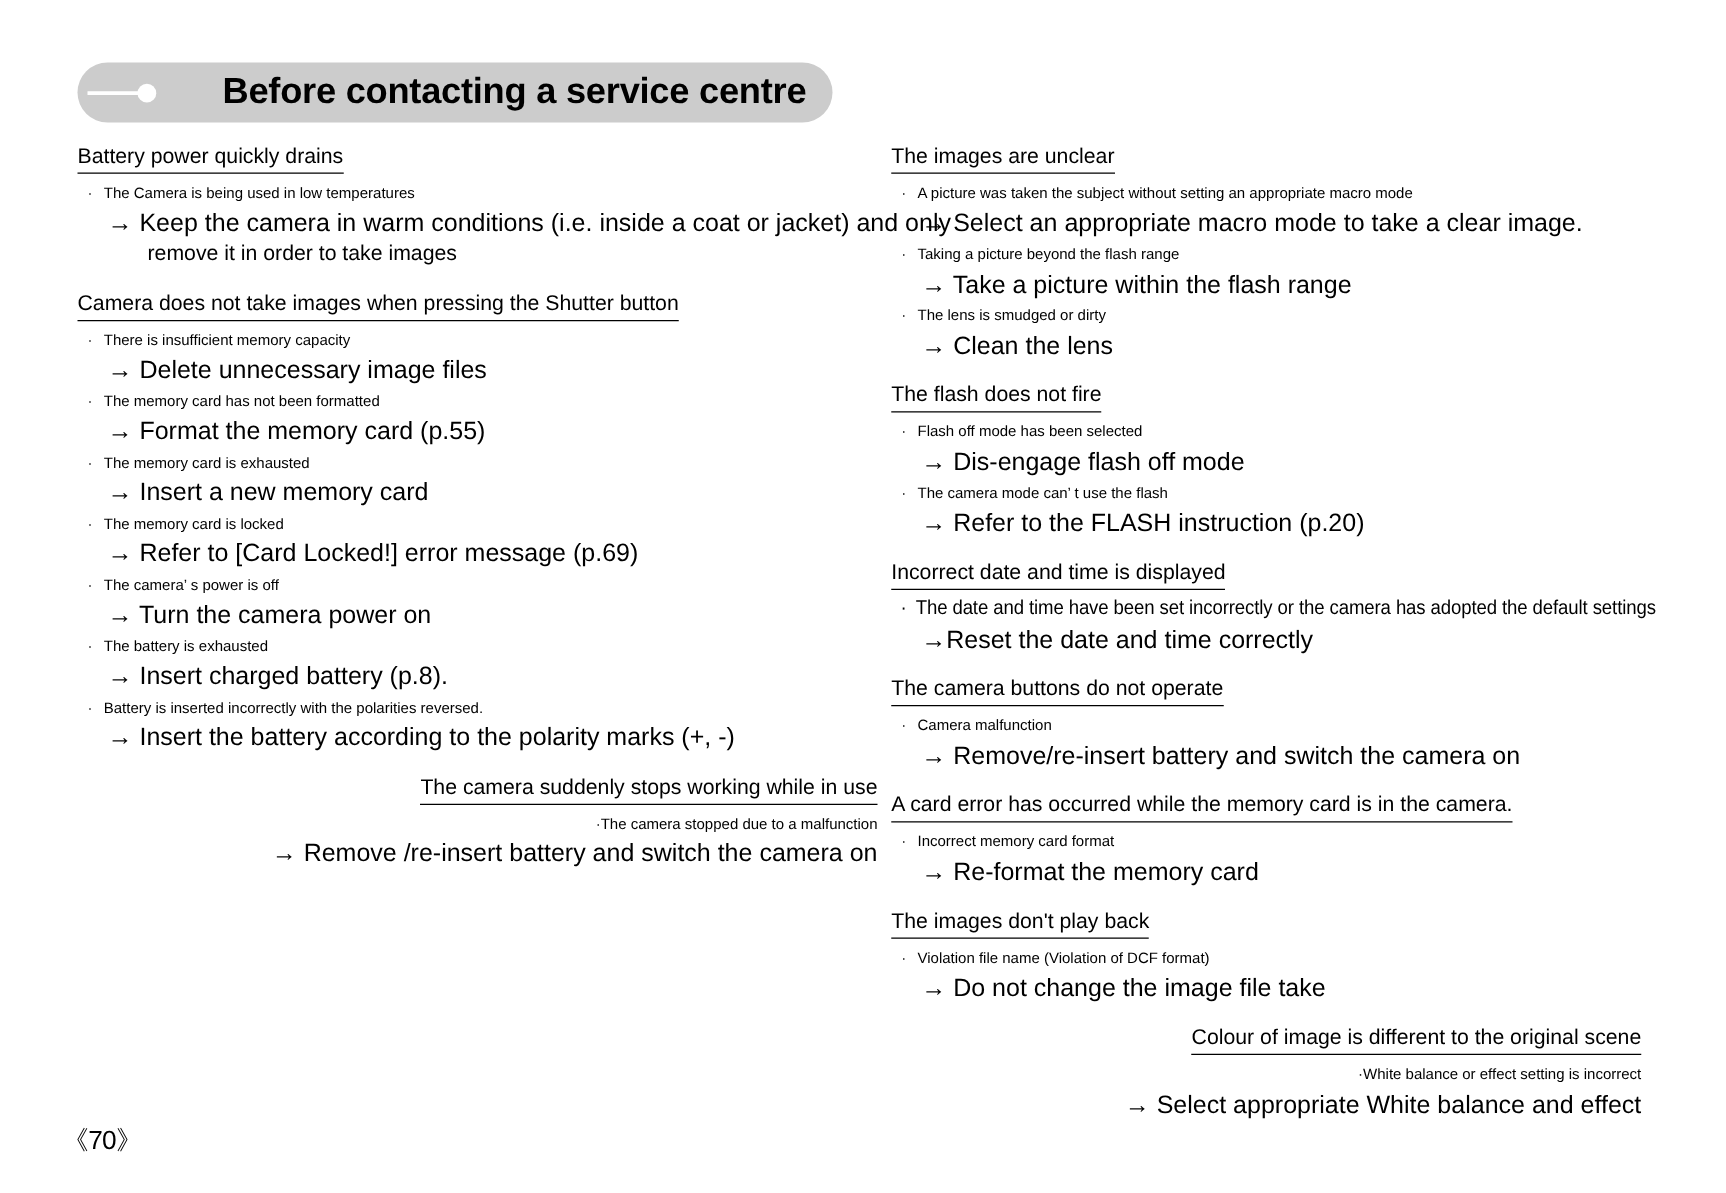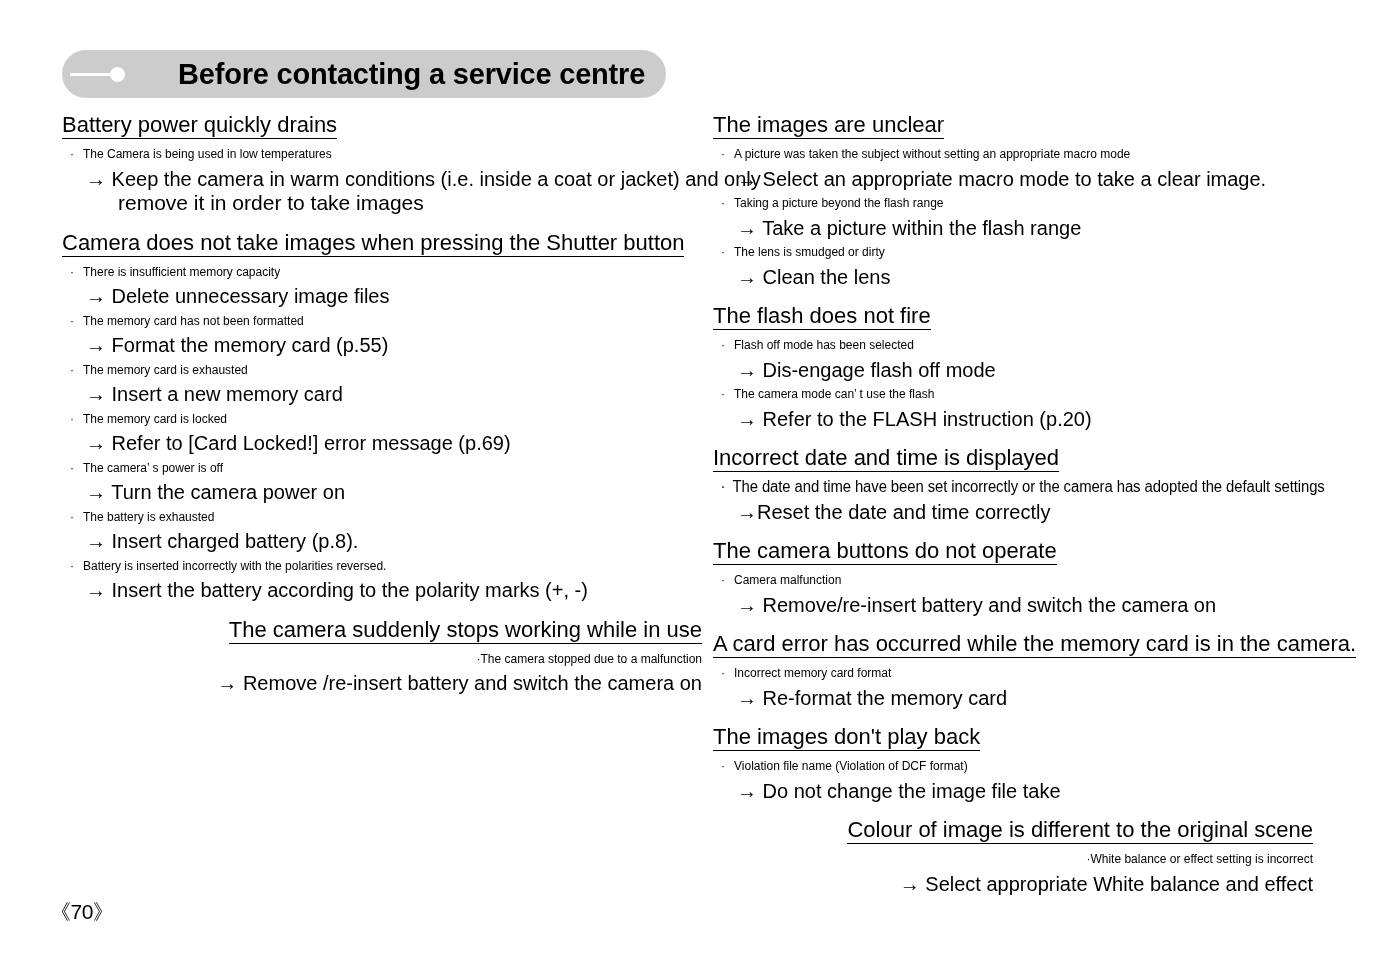--- a/index.html
+++ b/index.html
@@ -63,21 +63,21 @@
   }
   #column-left  { left: 62px;  width: 640px; }
   #column-right { left: 713px; width: 600px; }
 
   
   .section { margin-bottom: 15px; }
   .section:last-child { margin-bottom: 0; text-align: right; }
 
   .section-heading {
     display: inline-block;
-    font-size: 22px;
+    font-size: 17px;
     line-height: 24px;
     border-bottom: 1.5px solid #000000;
     padding-bottom: 1px;
     margin-bottom: 3px;
     white-space: nowrap;
   }
 
   .problem-line {
     font-size: 12px;
     line-height: 24.5px;
@@ -89,21 +89,21 @@
     width: 13px;
   }
 
   .solution-line {
     font-size: 20px;
     line-height: 24.5px;
     padding-left: 24px;
     white-space: nowrap;
   }
   .continuation-line {
-    font-size: 21px;
+    font-size: 17px;
     line-height: 24.5px;
     padding-left: 56px;
     white-space: nowrap;
   }
 
   
   .condensed {
     font-size: 16px;
     transform: scaleX(0.93);
     transform-origin: left center;

